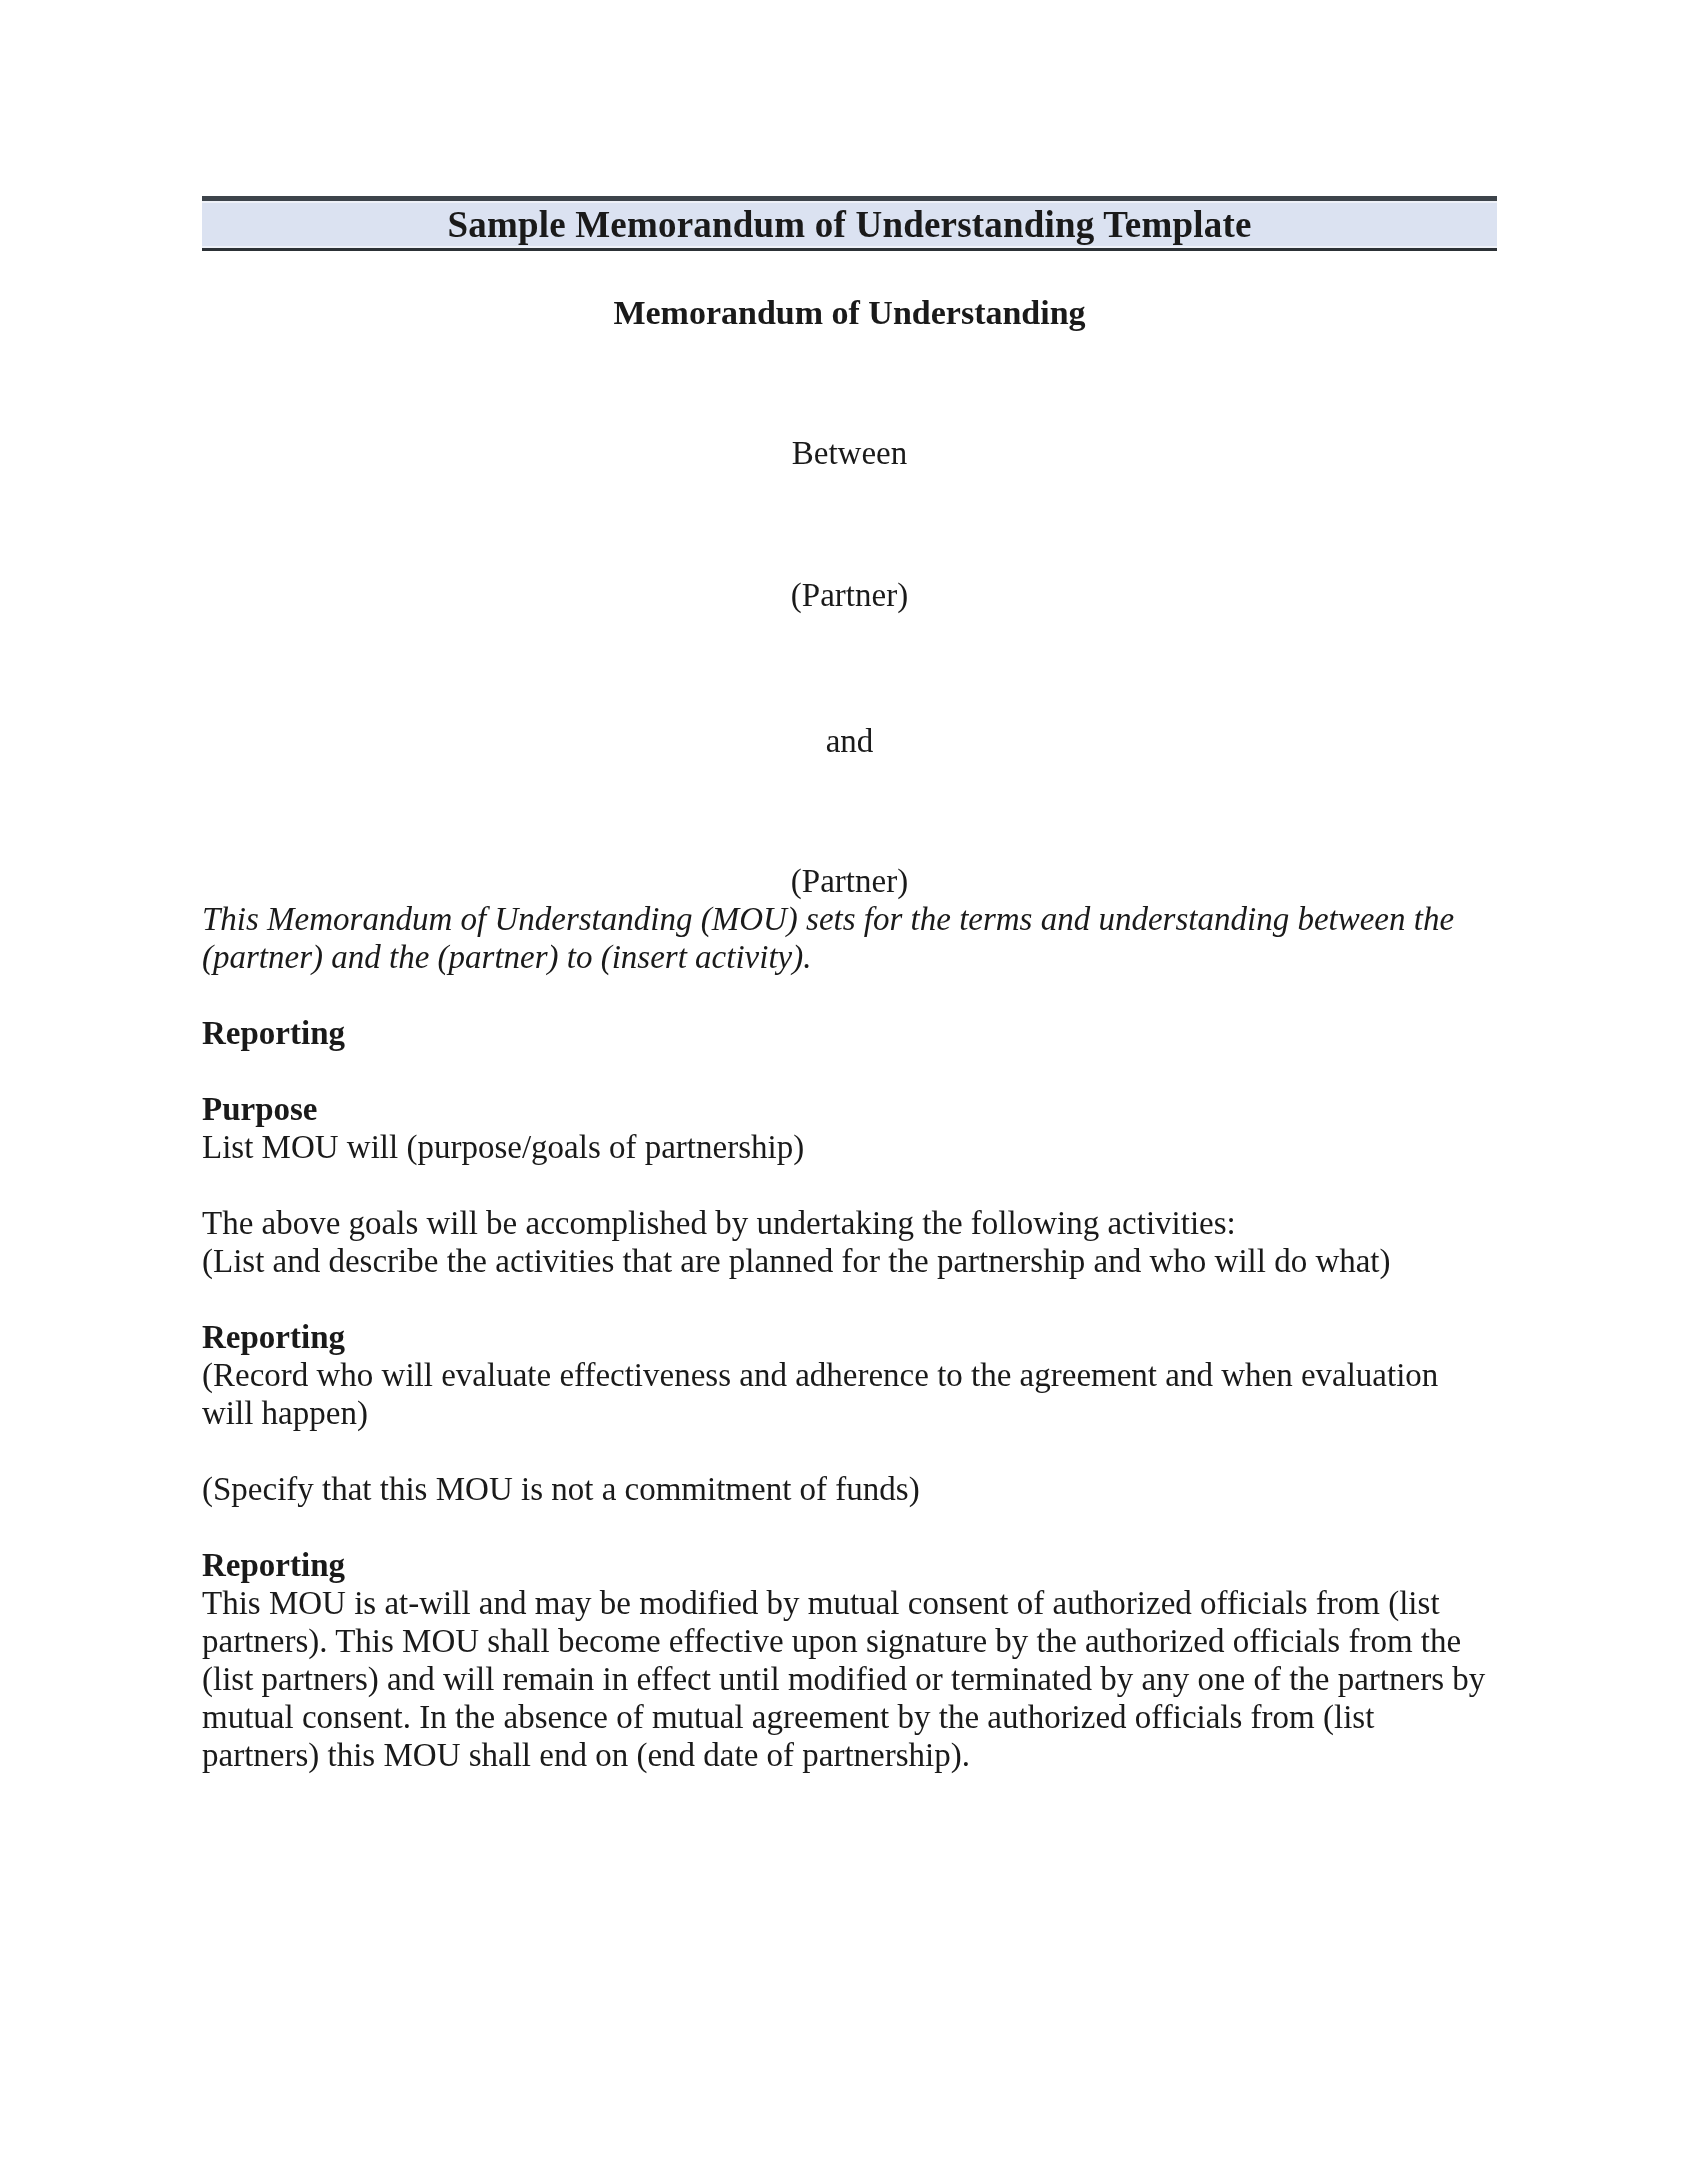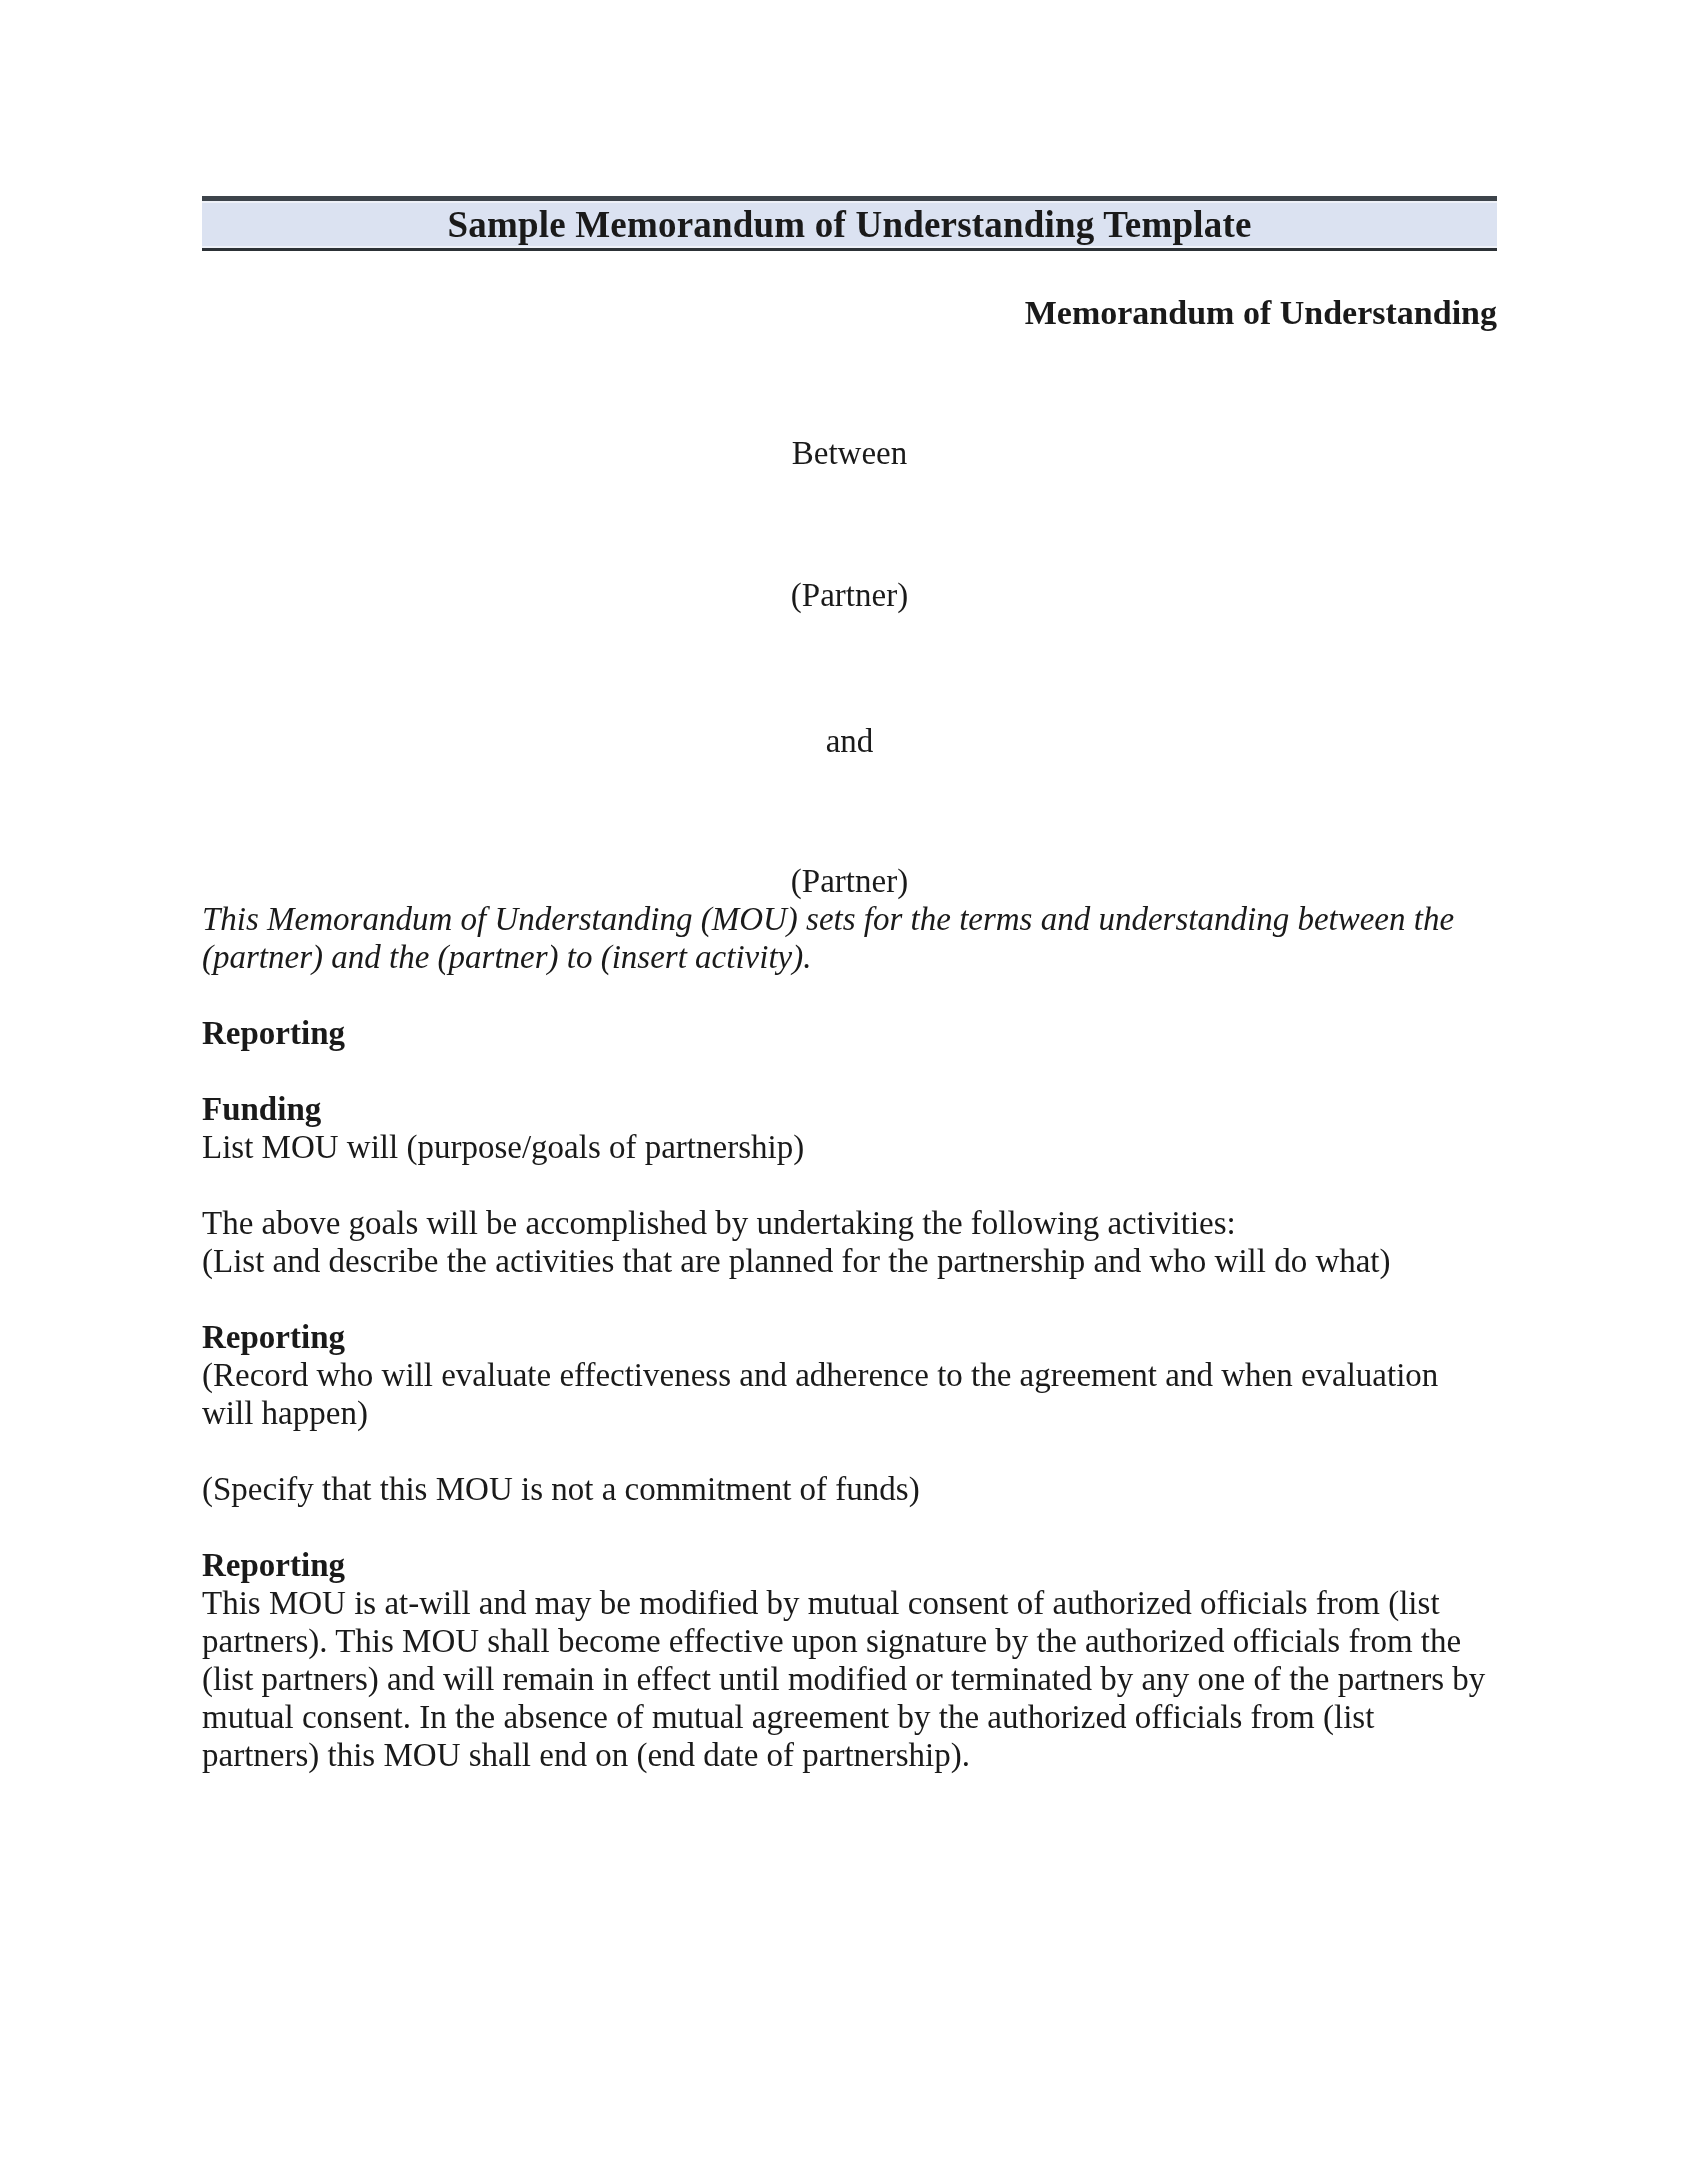--- a/index.html
+++ b/index.html
@@ -36,21 +36,21 @@
     line-height:47px;
     text-align:center;
   }
   .banner-title{
     font-weight:bold;
     font-size:37px;
     letter-spacing:0.2px;
   }
   .doc-title{
     margin-top:43px;
-    text-align:right;
+    text-align:center;
     font-weight:bold;
     font-size:34px;
   }
   .center-line{text-align:center;}
   .m-between{margin-top:102px;}
   .m-partner1{margin-top:104px;}
   .m-and{margin-top:108px;}
   .m-partner2{margin-top:102px;}
   .intro{font-style:italic;}
   .para,.section-body{white-space:pre-line;}
@@ -79,21 +79,21 @@
     <div class="center-line m-partner2">(Partner)</div>
 
     <div class="para intro">This Memorandum of Understanding (MOU) sets for the terms and understanding between the
 (partner) and the (partner) to (insert activity).</div>
 
     <div class="section">
       <div class="section-heading">Reporting</div>
     </div>
 
     <div class="section">
-      <div class="section-heading">Funding</div>
+      <div class="section-heading">Purpose</div>
       <div class="section-body">List MOU will (purpose/goals of partnership)</div>
     </div>
 
     <div class="section">
 
       <div class="section-body">The above goals will be accomplished by undertaking the following activities:
 (List and describe the activities that are planned for the partnership and who will do what)</div>
     </div>
 
     <div class="section">

